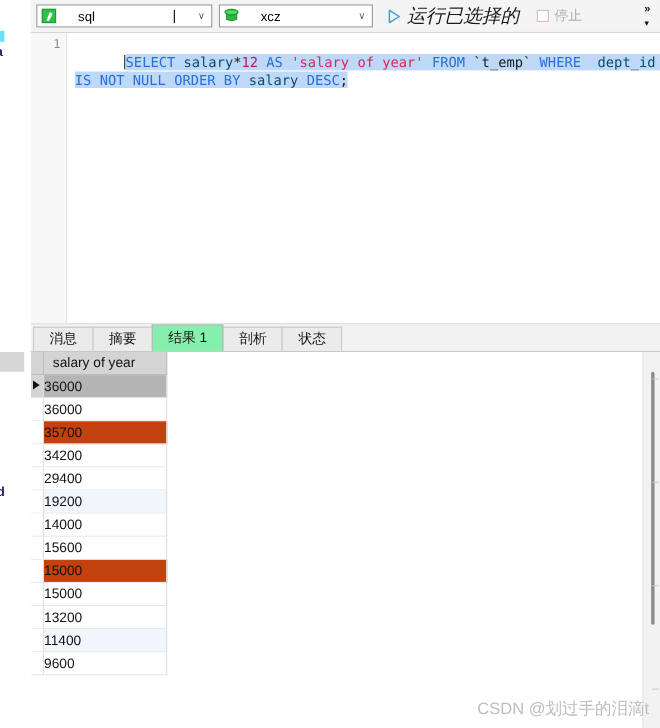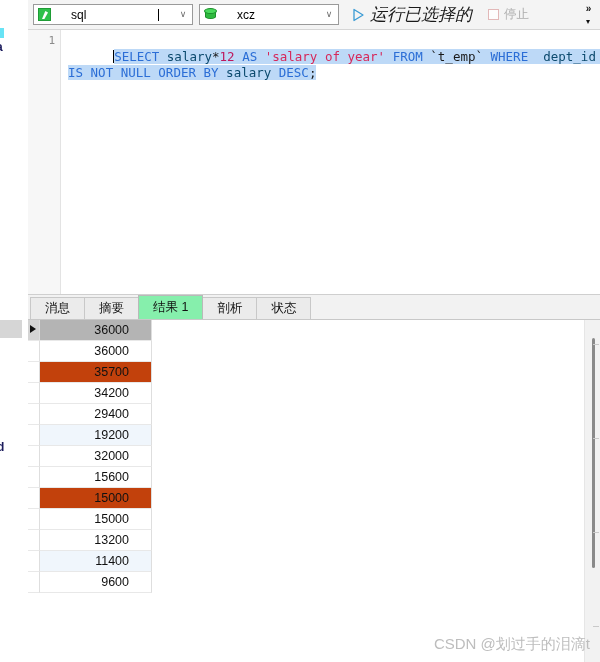--- a/index.html
+++ b/index.html
@@ -333,21 +333,20 @@
     background: #ffffff;
     box-sizing: border-box;
     position: relative;
     flex: 0 0 auto;
   }
   .cell {
     width: 112px;
     border-right: 1px solid #dedede;
     border-bottom: 1px solid #e8e8e8;
     box-sizing: border-box;
-    text-align: right;
     padding-right: 22px;
     line-height: 20px;
     font-size: 12.5px;
     color: #111;
     background: #ffffff;
     flex: 0 0 auto;
     overflow: hidden;
     white-space: nowrap;
   }
   
@@ -478,20 +477,24 @@
   <div id="tabstrip">
     <div class="tab">消息</div>
     <div class="tab">摘要</div>
     <div class="tab active">结果 1</div>
     <div class="tab">剖析</div>
     <div class="tab">状态</div>
   </div>
 
   <div id="grid-area">
     <div id="grid">
+      <div class="grid-row grid-head">
+        <div class="rowmark"></div>
+        <div class="cell">salary of year</div>
+      </div>
       <div id="grid-body">
           <div class="grid-row selected">
             <div class="rowmark">
               <span class="sel-arrow"></span>
             </div>
             <div class="cell">36000</div>
           </div>
           <div class="grid-row">
             <div class="rowmark"></div>
             <div class="cell">36000</div>
@@ -507,21 +510,21 @@
           <div class="grid-row">
             <div class="rowmark"></div>
             <div class="cell">29400</div>
           </div>
           <div class="grid-row tint-b">
             <div class="rowmark"></div>
             <div class="cell">19200</div>
           </div>
           <div class="grid-row">
             <div class="rowmark"></div>
-            <div class="cell">32000</div>
+            <div class="cell">14000</div>
           </div>
           <div class="grid-row">
             <div class="rowmark"></div>
             <div class="cell">15600</div>
           </div>
           <div class="grid-row tint-a">
             <div class="rowmark"></div>
             <div class="cell">15000</div>
           </div>
           <div class="grid-row">

